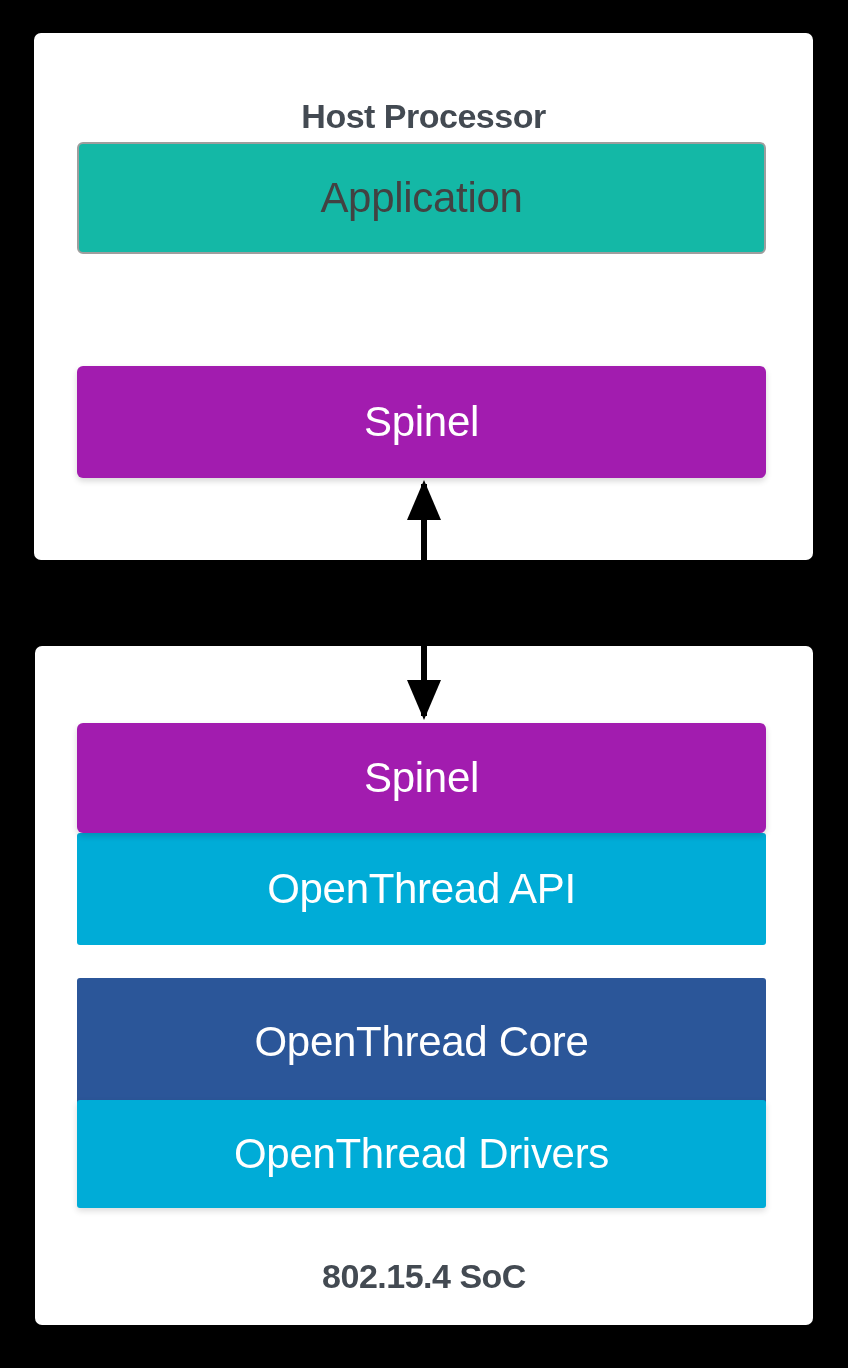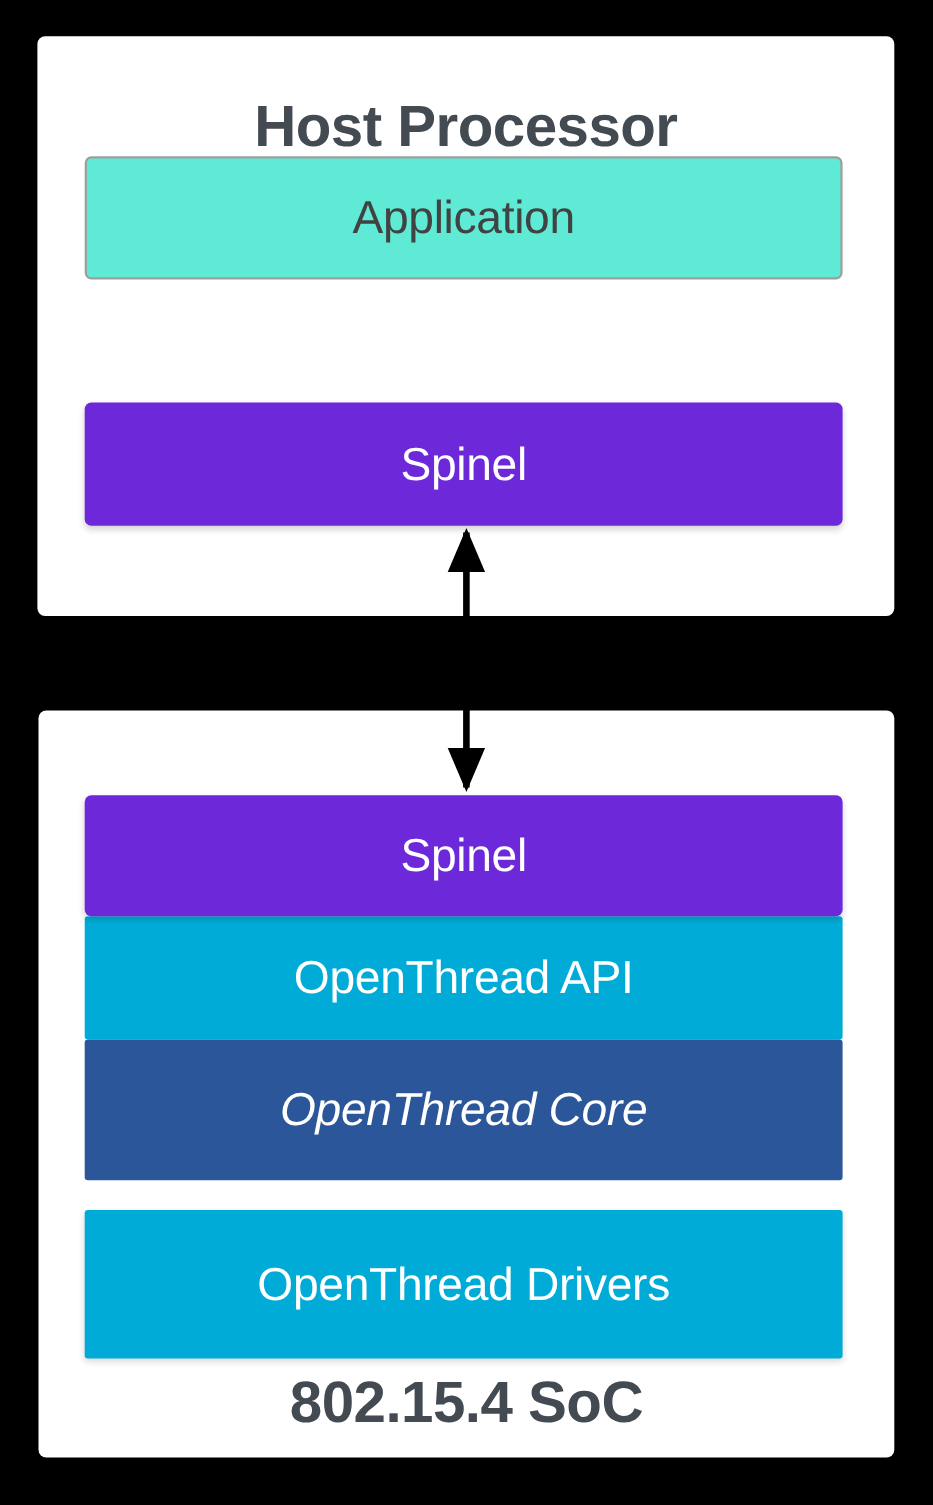--- a/index.html
+++ b/index.html
@@ -47,21 +47,21 @@
   }
 
   
   .panel-title {
     position: absolute;
     left: 0;
     width: 100%;
     text-align: center;
     color: #434A52;
     font-weight: bold;
-    font-size: 53px;
+    font-size: 34px;
     line-height: 58px;
     letter-spacing: -0.5px;
     white-space: nowrap;
   }
   #host-title { top: 54px; }
   #soc-title  { bottom: 20px; }
 
   
   .layer {
     position: absolute;
@@ -72,27 +72,27 @@
     align-items: center;
     justify-content: center;
     text-align: center;
     font-size: 42px;
     line-height: 1;
     letter-spacing: -0.3px;
     white-space: nowrap;
   }
 
   .layer.grey {
-    background: #5eead4;
+    background: #14b8a6;
     border: 2px solid #9E9E9E;
     border-radius: 6px;
     color: #424242;
   }
   .layer.red {
-    background: #6d28d9;
+    background: #a21caf;
     color: #FFFFFF;
     border-radius: 6px;
     box-shadow: 0 3px 6px rgba(0,0,0,0.16);
   }
   .layer.cyan {
     background: #00ACD7;
     color: #FFFFFF;
     border-radius: 3px;
     text-align: center;
   }
@@ -106,22 +106,22 @@
   }
 
   
   #layer-application   { top: 142px; height: 112px; }
   #layer-third-party   { top: 254px; height: 112px; }
   #layer-spinel-host   { top: 366px; height: 112px; z-index: 3; }
 
   
   #layer-spinel-soc    { top: 723px; height: 110px; z-index: 3; }
   #layer-ot-api        { top: 833px; height: 112px; }
-  #layer-ot-core       { top: 945px; height: 128px; font-style: italic; }
-  #layer-ot-drivers    { top: 1100px; height: 135px; }
+  #layer-ot-core       { top: 978px; height: 128px; }
+  #layer-ot-drivers    { top: 1100px; height: 108px; }
 
   
   #connector {
     position: absolute;
     left: 396px;
     top: 470px;
     width: 56px;
     height: 260px;
     z-index: 1;
     pointer-events: none;

